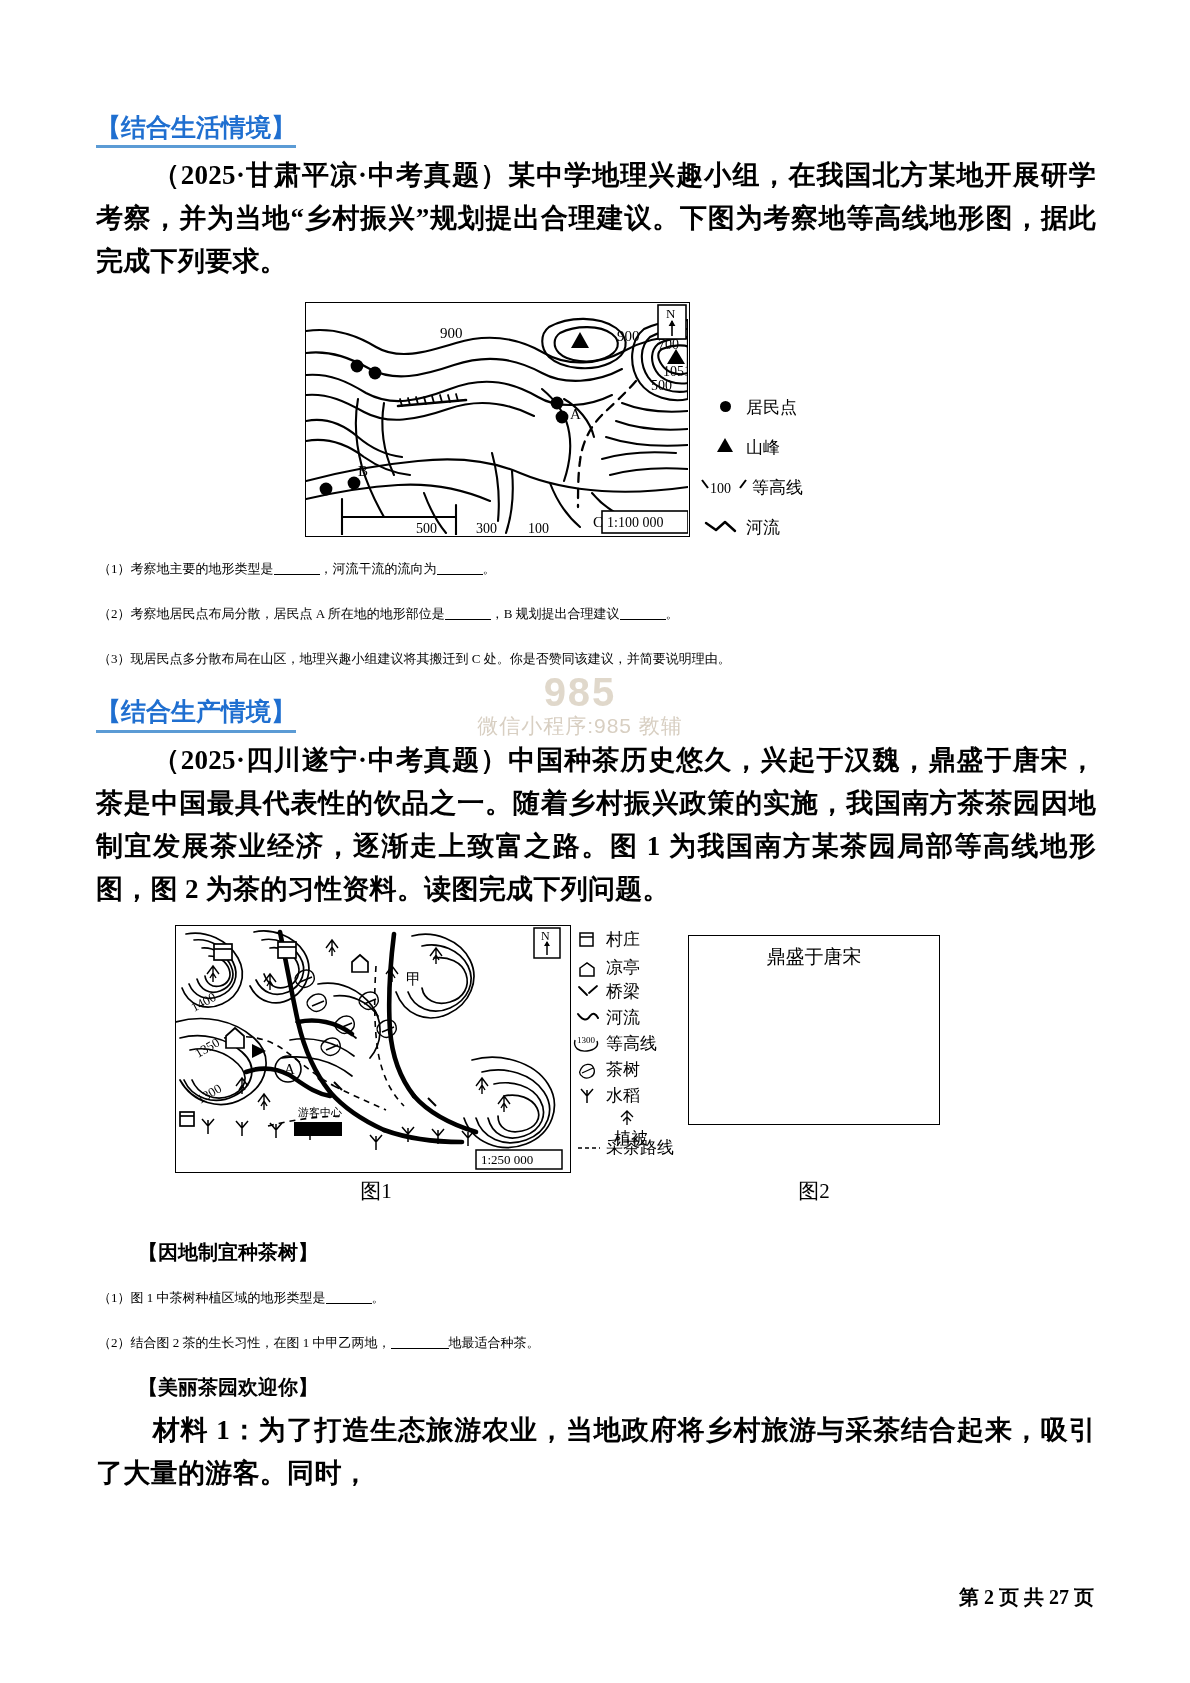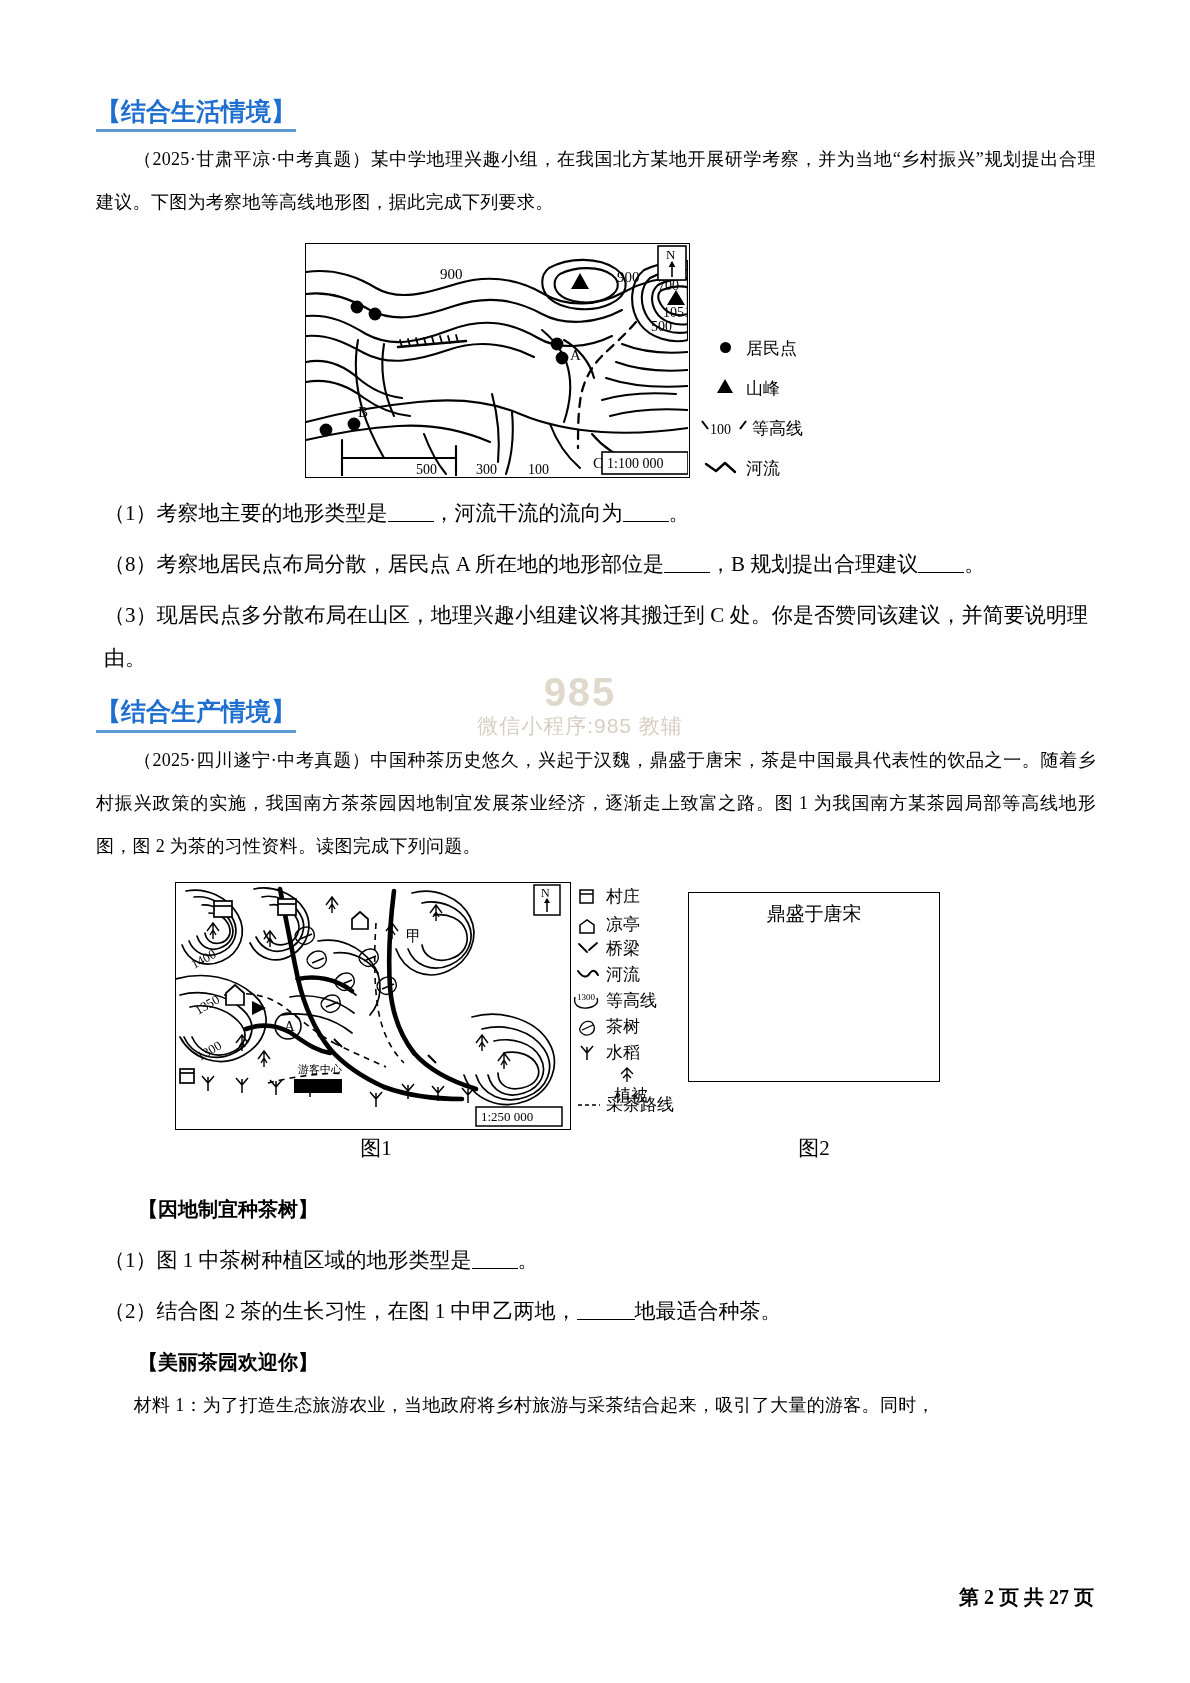--- a/index.html
+++ b/index.html
@@ -10,45 +10,46 @@
     color:#000;
     position:relative;
     overflow:hidden;
   }
   .page{
     position:absolute;left:0;top:0;width:1190px;height:1683px;
     padding:0;
   }
   .content{
     position:absolute;
-    left:96px; top:96px; width:1000px;
+    left:96px; top:112px; width:1000px;
   }
   
   .sec-head{
     color:#1f6fd0;
     font-weight:bold;
     font-size:25px;
     letter-spacing:0px;
     border-bottom:3px solid #5b9bd5;
     display:inline-block;
     padding-bottom:2px;
     line-height:1.25;
   }
   .sec-head-wrap{margin:0 0 6px 0;}
   
   p.body{
-    font-size:18px;
+    font-size:27px;
     line-height:43px;
     margin:0;
     text-align:justify;
     text-justify:inter-ideograph;
     letter-spacing:0.3px;
+    font-weight:bold;
   }
   p.indent{text-indent:2.1em;}
-  .q{font-size:21px;line-height:43px;margin:8px;}
+  .q{font-size:13px;line-height:43px;margin:2px;}
   .sub-head{
     font-size:20px;line-height:43px;margin:0;font-weight:bold;
     text-indent:2.1em;
     font-family:"Liberation Sans","DejaVu Sans",sans-serif;
   }
   .blank{
     display:inline-block;
     border-bottom:1.4px solid #000;
     width:46px;height:1em;vertical-align:-2px;
   }
@@ -269,21 +270,21 @@
           <span class="legend-txt">河流</span>
         </div>
       </div>
     </div>
 
     <p class="q">
       <span>（1）考察地主要的地形类型是</span><span class="blank"></span><span>，河流干流的流向为</span><span class="blank"></span><span>。</span>
     </p>
 
     <p class="q">
-      <span>（8）考察地居民点布局分散，居民点 A 所在地的地形部位是</span><span class="blank"></span><span>，B 规划提出合理建议</span><span class="blank"></span><span>。</span>
+      <span>（2）考察地居民点布局分散，居民点 A 所在地的地形部位是</span><span class="blank"></span><span>，B 规划提出合理建议</span><span class="blank"></span><span>。</span>
     </p>
 
     <p class="q" style="text-align:justify;">（3）现居民点多分散布局在山区，地理兴趣小组建议将其搬迁到 C 处。你是否赞同该建议，并简要说明理由。</p>
 
     <div class="sec-head-wrap" style="margin-top:16px;">
       <span class="sec-head">【结合生产情境】</span>
     </div>
 
     <p class="body indent">（2025·四川遂宁·中考真题）中国种茶历史悠久，兴起于汉魏，鼎盛于唐宋，茶是中国最具代表性的饮品之一。随着乡村振兴政策的实施，我国南方茶茶园因地制宜发展茶业经济，逐渐走上致富之路。图 1 为我国南方某茶园局部等高线地形图，图 2 为茶的习性资料。读图完成下列问题。</p>
 

